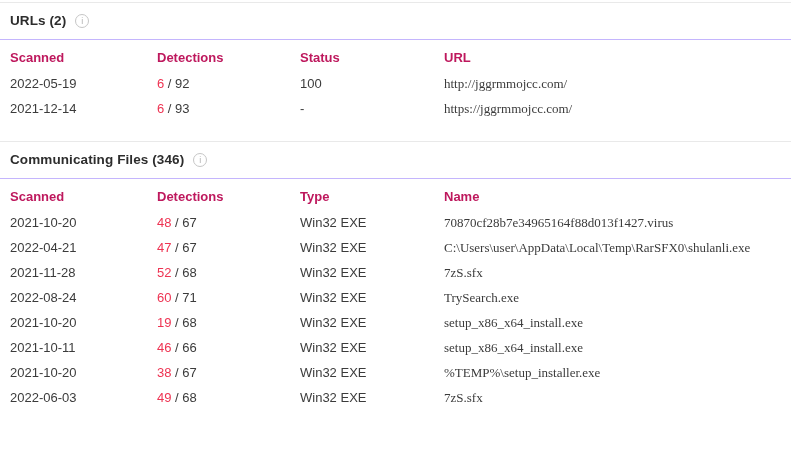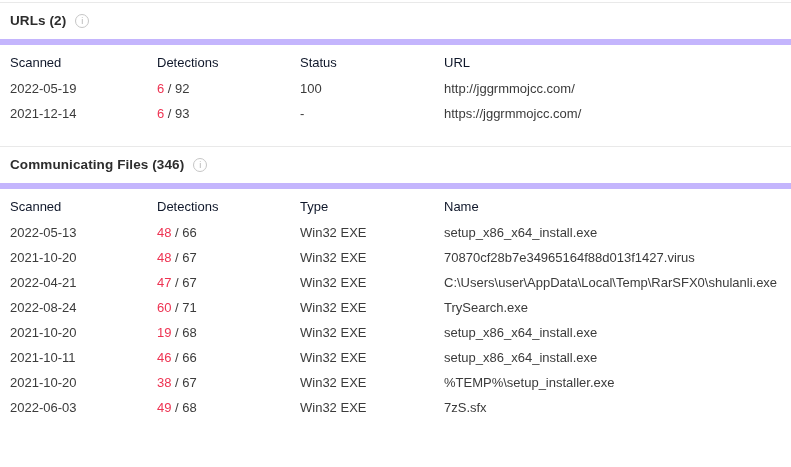--- a/index.html
+++ b/index.html
@@ -13,21 +13,21 @@
     font-size: 13px;
     color: #3b3b3b;
   }
   .page { padding-top: 2px; }
 
   .section-header {
     display: flex;
     align-items: center;
     gap: 9px;
     border-top: 1px solid #e9e9e9;
-    border-bottom: 6px solid #c4b5fd;
+    border-bottom: 1px solid #c4b5fd;
     padding: 10px 10px;
     line-height: 16px;
   }
   .section-title {
     font-weight: 700;
     font-size: 13.5px;
     color: #2d2d2d;
     letter-spacing: 0.1px;
   }
   .info-icon {
@@ -48,39 +48,39 @@
   .tbl-wrap { width: 100%; }
   .pad-bottom { padding-bottom: 20px; }
 
   table {
     width: 100%;
     border-collapse: collapse;
     table-layout: fixed;
   }
   th {
     text-align: left;
-    font-weight: 400;
-    color: #0f172a;
+    font-weight: 700;
+    color: #be185d;
     font-size: 13px;
     padding: 10px 8px 6px 0;
     line-height: 15px;
     white-space: nowrap;
   }
   td {
     padding: 5px 8px 5px 0;
     line-height: 15px;
     white-space: nowrap;
     overflow: hidden;
     color: #3b3b3b;
     margin-top: 36px;
   }
   th:first-child, td:first-child { padding-left: 10px; }
 
   .pos { color: #ee3352; }
-  .plain-link { color: inherit; text-decoration: none; cursor: pointer; }
+  .plain-link { color: inherit; text-decoration: none; cursor: pointer; font-family: Liberation Serif, serif; }
 </style>
 </head>
 <body>
 
 <div class="page">
 
   <section>
     <div class="section-header">
       <span class="section-title">URLs (2)</span>
       <span class="info-icon">
@@ -139,38 +139,38 @@
         <thead>
           <tr>
             <th>Scanned</th>
             <th>Detections</th>
             <th>Type</th>
             <th>Name</th>
           </tr>
         </thead>
         <tbody>
           <tr>
-            <td>2022-05-13</td>
-            <td><span class="pos">48</span><span> / </span><span>66</span></td>
-            <td>Win32 EXE</td>
-            <td><span class="plain-link">setup_x86_x64_install.exe</span></td>
-          </tr>
-          <tr>
             <td>2021-10-20</td>
             <td><span class="pos">48</span><span> / </span><span>67</span></td>
             <td>Win32 EXE</td>
             <td><span class="plain-link">70870cf28b7e34965164f88d013f1427.virus</span></td>
           </tr>
           <tr>
             <td>2022-04-21</td>
             <td><span class="pos">47</span><span> / </span><span>67</span></td>
             <td>Win32 EXE</td>
             <td><span class="plain-link">C:\Users\user\AppData\Local\Temp\RarSFX0\shulanli.exe</span></td>
           </tr>
           <tr>
+            <td>2021-11-28</td>
+            <td><span class="pos">52</span><span> / </span><span>68</span></td>
+            <td>Win32 EXE</td>
+            <td><span class="plain-link">7zS.sfx</span></td>
+          </tr>
+          <tr>
             <td>2022-08-24</td>
             <td><span class="pos">60</span><span> / </span><span>71</span></td>
             <td>Win32 EXE</td>
             <td><span class="plain-link">TrySearch.exe</span></td>
           </tr>
           <tr>
             <td>2021-10-20</td>
             <td><span class="pos">19</span><span> / </span><span>68</span></td>
             <td>Win32 EXE</td>
             <td><span class="plain-link">setup_x86_x64_install.exe</span></td>

